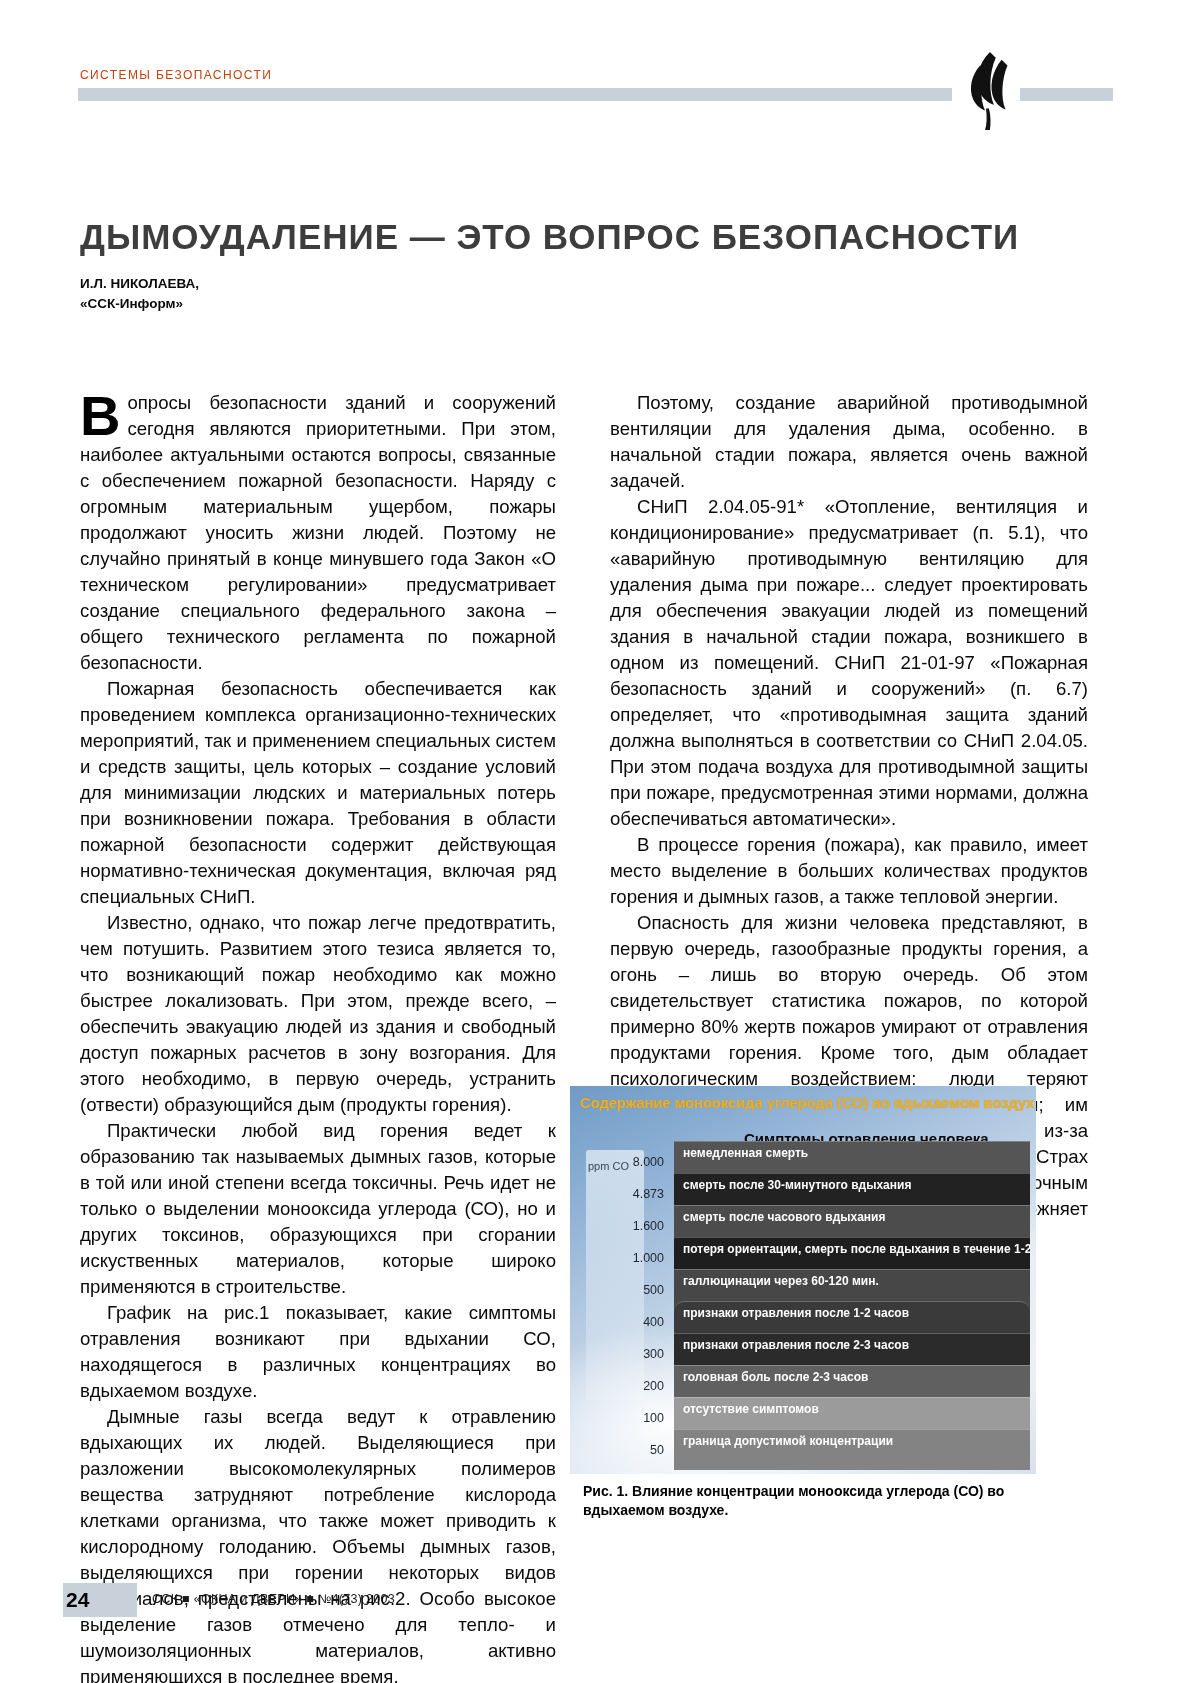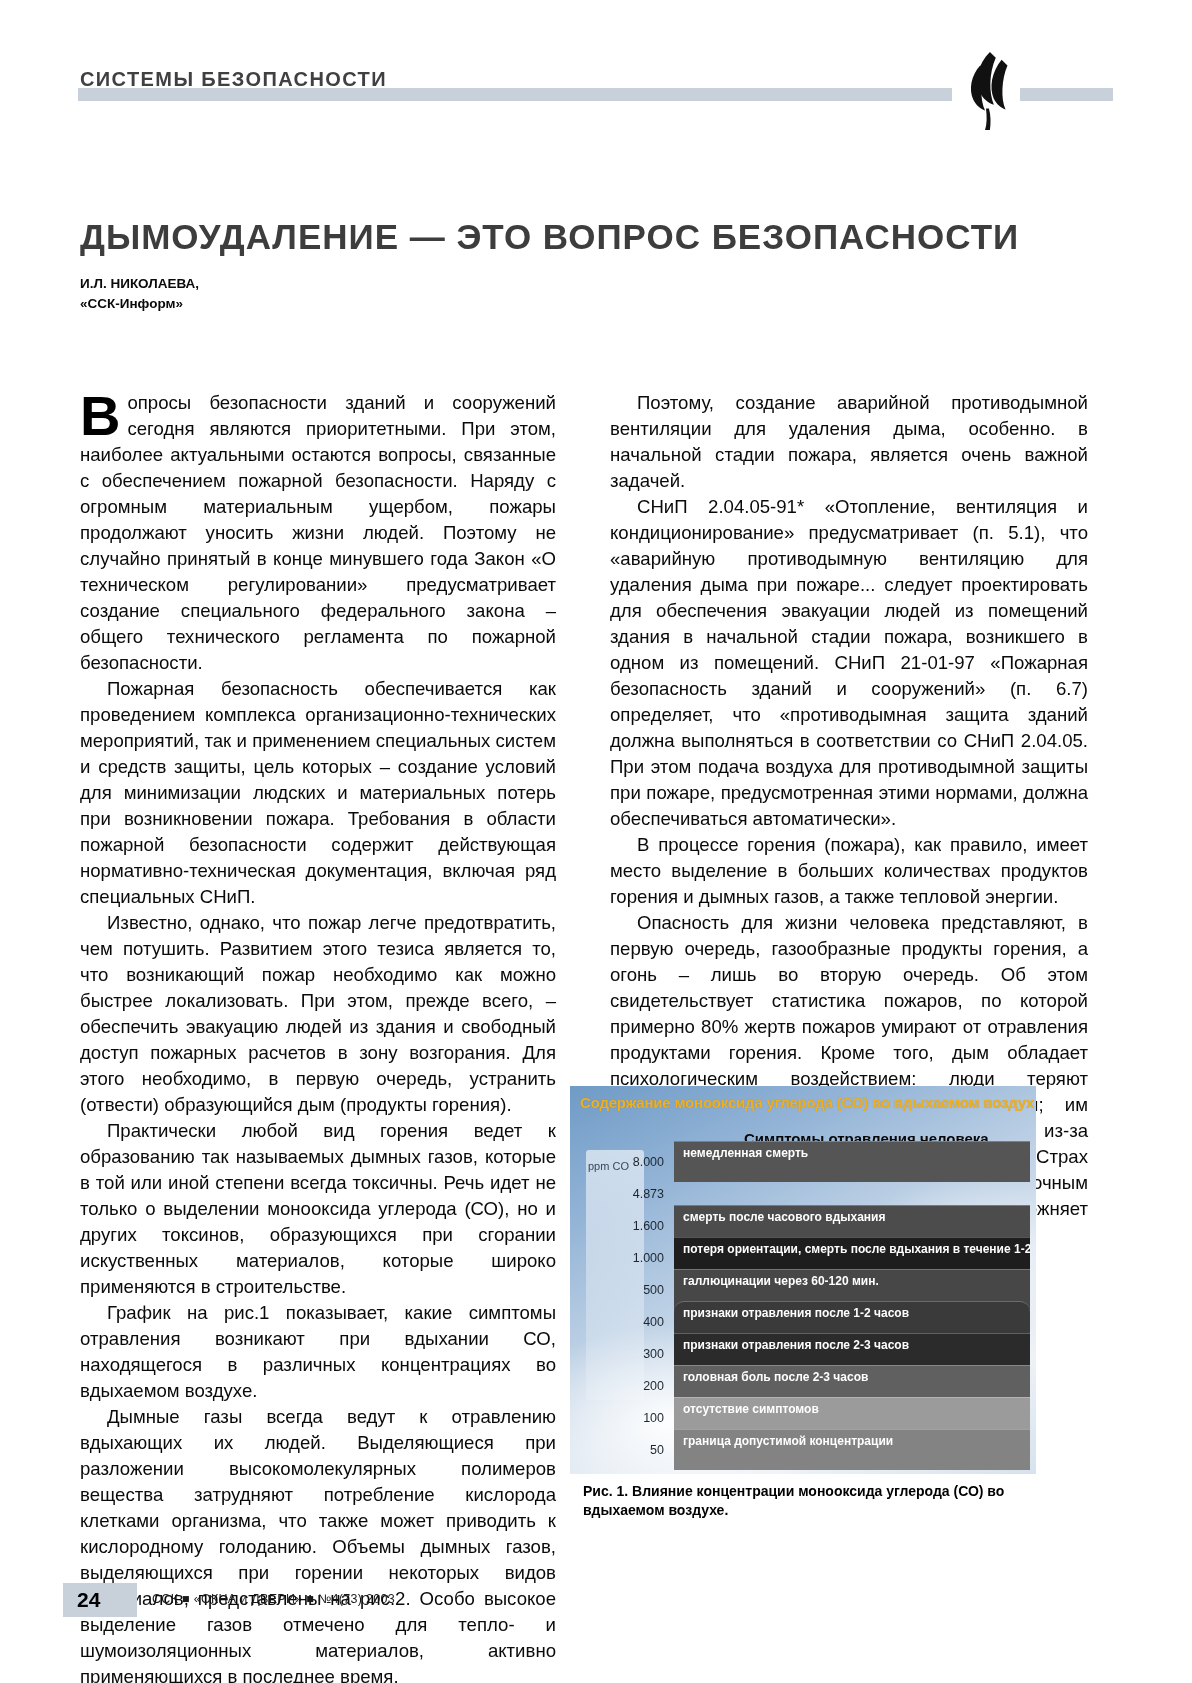--- a/index.html
+++ b/index.html
@@ -1,21 +1,21 @@
 <!DOCTYPE html>
 <html><head>
 <meta charset="utf-8">
 <style>
   html,body{margin:0;padding:0;background:#9a9a9a;}
   .page{position:relative;width:1192px;height:1683px;background:#ffffff;overflow:hidden;
         font-family:"Liberation Sans",sans-serif;color:#0a0a0a;}
 
   
-  .section-label{position:absolute;left:80px;top:68px;font-size:20px;font-weight:bold;
-                 letter-spacing:1.4px;color:#404040;z-index:3;}
+  .section-label{position:absolute;left:80px;top:68px;font-size:12px;font-weight:normal;
+                 letter-spacing:1.4px;color:#c2410c;z-index:3;}
   .hbar{position:absolute;top:88px;height:13px;background:#c8d0d9;z-index:1;}
   .hbar.b1{left:78px;width:874px;}
   .hbar.b2{left:1020px;width:93px;}
   .logo{position:absolute;left:956px;top:50px;width:60px;height:82px;z-index:2;}
 
   
   .title{position:absolute;left:80px;top:217px;font-size:35px;font-weight:bold;
          color:#3d3d3d;letter-spacing:1px;white-space:nowrap;}
   .author{position:absolute;left:80px;top:276px;font-size:13.5px;font-weight:bold;}
   .affil{position:absolute;left:80px;top:296px;font-size:13.5px;font-weight:bold;}
@@ -50,21 +50,21 @@
   .crow{display:flex;align-items:center;height:23px;margin-bottom:9px;}
   .cval{width:86px;text-align:right;padding-right:10px;font-size:12.5px;color:#1d2530;flex:none;}
   .cbar{flex:1;height:41px;color:#fff;font-weight:bold;font-size:12px;line-height:23px;
         padding-left:9px;box-sizing:border-box;white-space:nowrap;overflow:hidden;
         border-top:1px solid rgba(255,255,255,.25);}
   .caption{position:absolute;left:583px;top:1482px;width:452px;font-size:14px;font-weight:bold;
            line-height:19px;color:#000;}
 
   
   .pagebox{position:absolute;left:63px;top:1583px;width:74px;height:34px;background:#c8d0d9;}
-  .pagenum{font-size:21px;font-weight:800;padding:5px 0 0 14px;color:#000;}
+  .pagenum{font-size:21px;font-weight:800;padding:5px 0 0 3px;color:#000;}
   .journal{position:absolute;left:152px;top:1592px;font-size:12.5px;color:#1a1a1a;letter-spacing:0.3px;}
 </style>
 </head>
 <body>
 
 <div class="page">
 
   <div class="section-label">СИСТЕМЫ БЕЗОПАСНОСТИ</div>
   <div class="hbar b1"></div>
   <div class="hbar b2"></div>
@@ -102,20 +102,21 @@
     <div class="fig-title">Содержание монооксида углерода (СО) во вдыхаемом воздухе</div>
     <div class="fig-sub">Симптомы отравления человека</div>
     <div class="ppm">ppm CO</div>
     <div class="rows" id="chart-rows">
         <div class="crow">
           <span class="cval">8.000</span>
           <div class="cbar" style="background: rgb(85, 85, 85);">немедленная смерть</div>
         </div>
         <div class="crow">
           <span class="cval">4.873</span>
+          <div class="cbar" style="background: rgb(34, 34, 34);">смерть после 30-минутного вдыхания</div>
         </div>
         <div class="crow">
           <span class="cval">1.600</span>
           <div class="cbar" style="background: rgb(76, 76, 76);">смерть после часового вдыхания</div>
         </div>
         <div class="crow">
           <span class="cval">1.000</span>
           <div class="cbar" style="background: rgb(30, 30, 30);">потеря ориентации, смерть после вдыхания в течение 1-2 часов</div>
         </div>
         <div class="crow">

